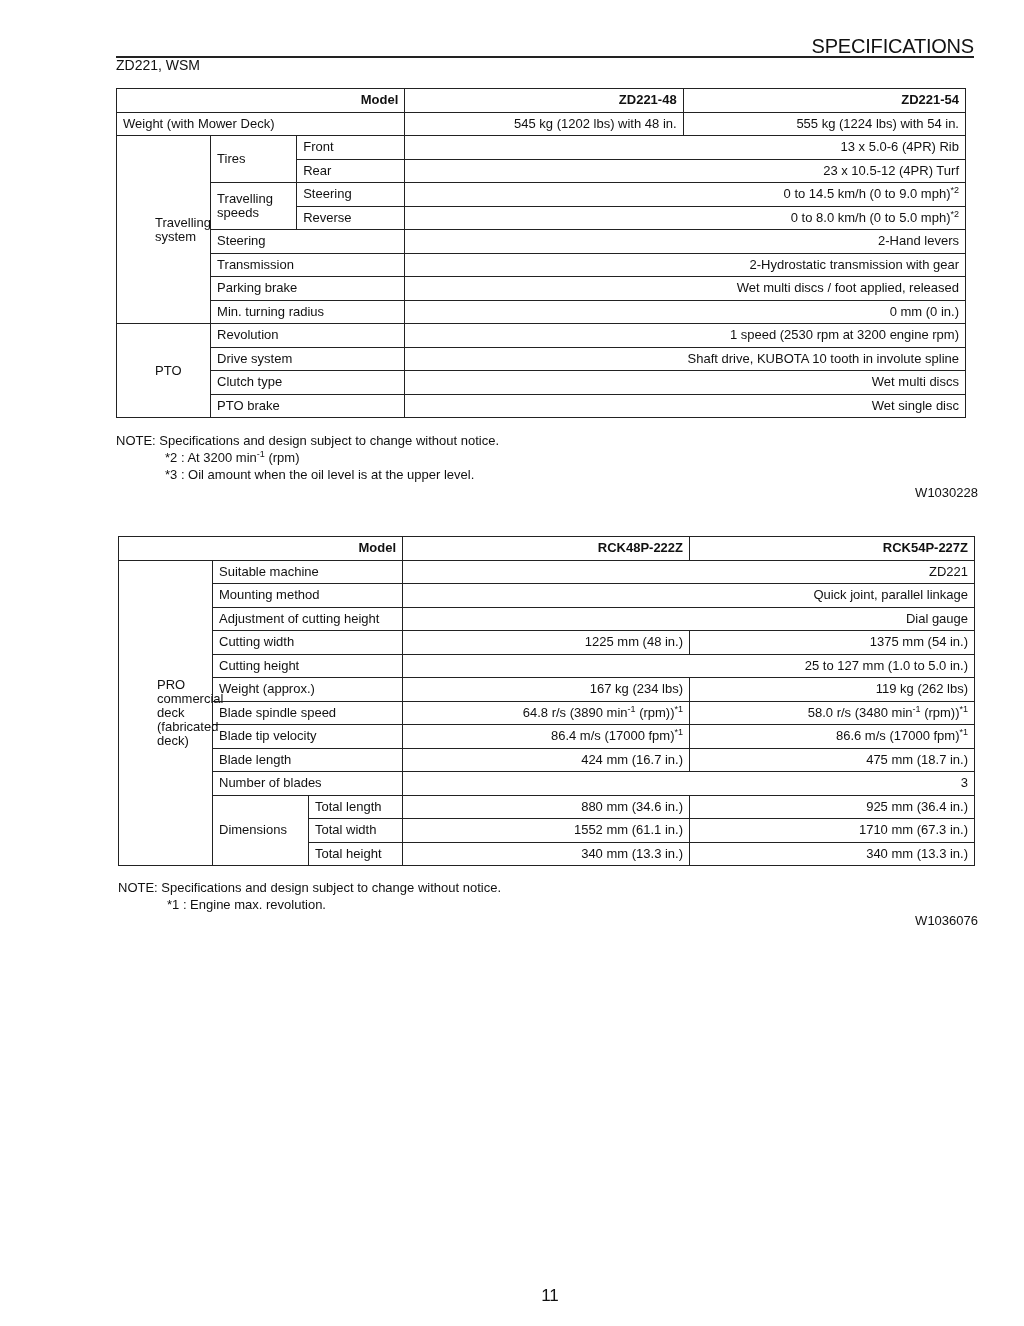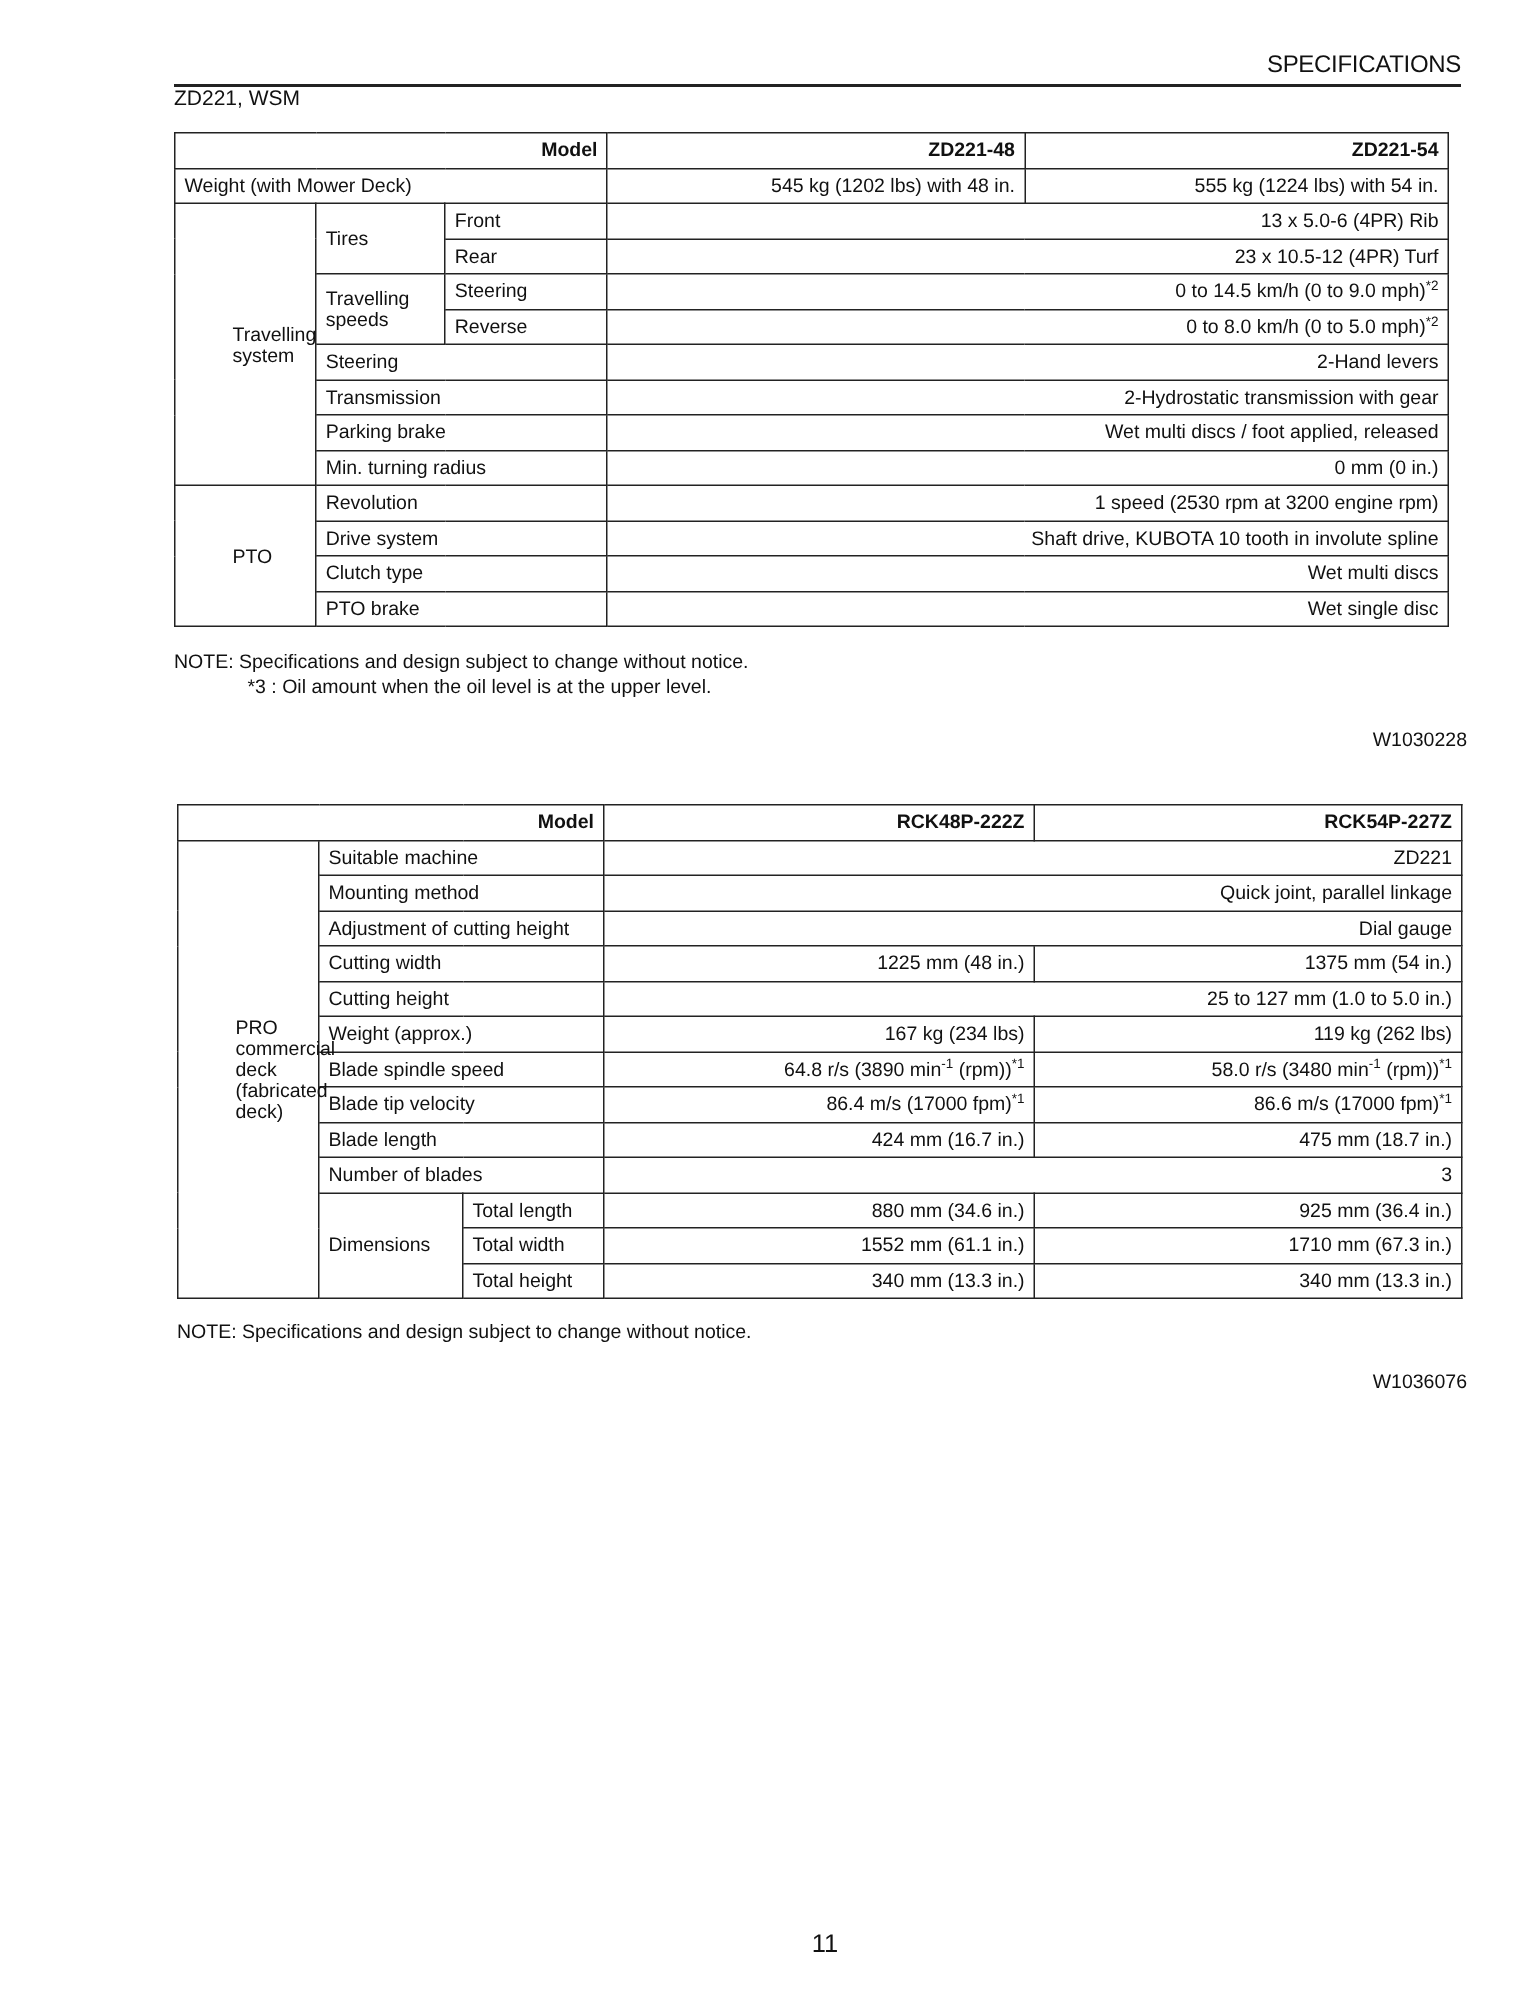--- a/index.html
+++ b/index.html
@@ -1,19 +1,19 @@
 <!DOCTYPE html>
 <html><head>
 <meta charset="utf-8">
 <style>
   html, body { margin: 0; padding: 0; background: #ffffff; }
   body { width: 1024px; height: 1326px; position: relative; overflow: hidden;
          font-family: "Liberation Sans", sans-serif; color: #111; font-size: 13px; }
   .hdr-left { position: absolute; left: 116px; top: 37px; font-size: 14px; margin-top: 20px; }
-  .hdr-right { position: absolute; right: 50px; top: 35px; font-size: 16px; letter-spacing: -0.2px; }
+  .hdr-right { position: absolute; right: 50px; top: 35px; font-size: 20px; letter-spacing: -0.2px; }
   .hdr-rule { position: absolute; left: 116px; top: 56px; width: 858px; height: 0; border-top: 2px solid #222; }
 
   table.spec { position: absolute; border-collapse: collapse; table-layout: fixed; font-size: 13px; }
   table.spec td { border: 1.5px solid #222; padding: 0 6px; height: 22.5px; line-height: 14px; vertical-align: middle; }
   table.spec td.c { text-align: right; }
   table.spec td.b { font-weight: bold; }
   table.spec td.grp { vertical-align: middle; padding-left: 38px; }
   sup { font-size: 9px; line-height: 0; vertical-align: 5px; }
 
   #t1 { left: 116px; top: 88px; width: 850px; }
@@ -100,20 +100,21 @@
   </tr>
   <tr>
     <td colspan="2">PTO brake</td>
     <td colspan="2" class="c">Wet single disc</td>
   </tr>
 </tbody>
   </table>
 
 <div class="notes" style="left:116px; top:432px;">
   <div>NOTE:  Specifications and design subject to change without notice.</div>
+  <div class="fn"><span>*2 : At 3200 min</span><sup>-1</sup><span> (rpm)</span></div>
   <div class="fn">*3 : Oil amount when the oil level is at the upper level.</div>
 </div>
 <div class="code" style="top:485px;">W1030228</div>
 
 <table class="spec" id="t2">
   <colgroup>
     <col style="width:94px">
       <col style="width:96px">
       <col style="width:94px">
       <col style="width:287px">
@@ -185,16 +186,17 @@
   <tr>
     <td>Total height</td>
     <td class="c">340 mm (13.3 in.)</td>
     <td class="c">340 mm (13.3 in.)</td>
   </tr>
 </tbody>
   </table>
 
 <div class="notes" style="left:118px; top:879px;">
   <div>NOTE:  Specifications and design subject to change without notice.</div>
+  <div class="fn">*1 : Engine max. revolution.</div>
 </div>
 <div class="code" style="top:913px;">W1036076</div>
 
 <div class="page-no">11</div>
 
 </body></html>

